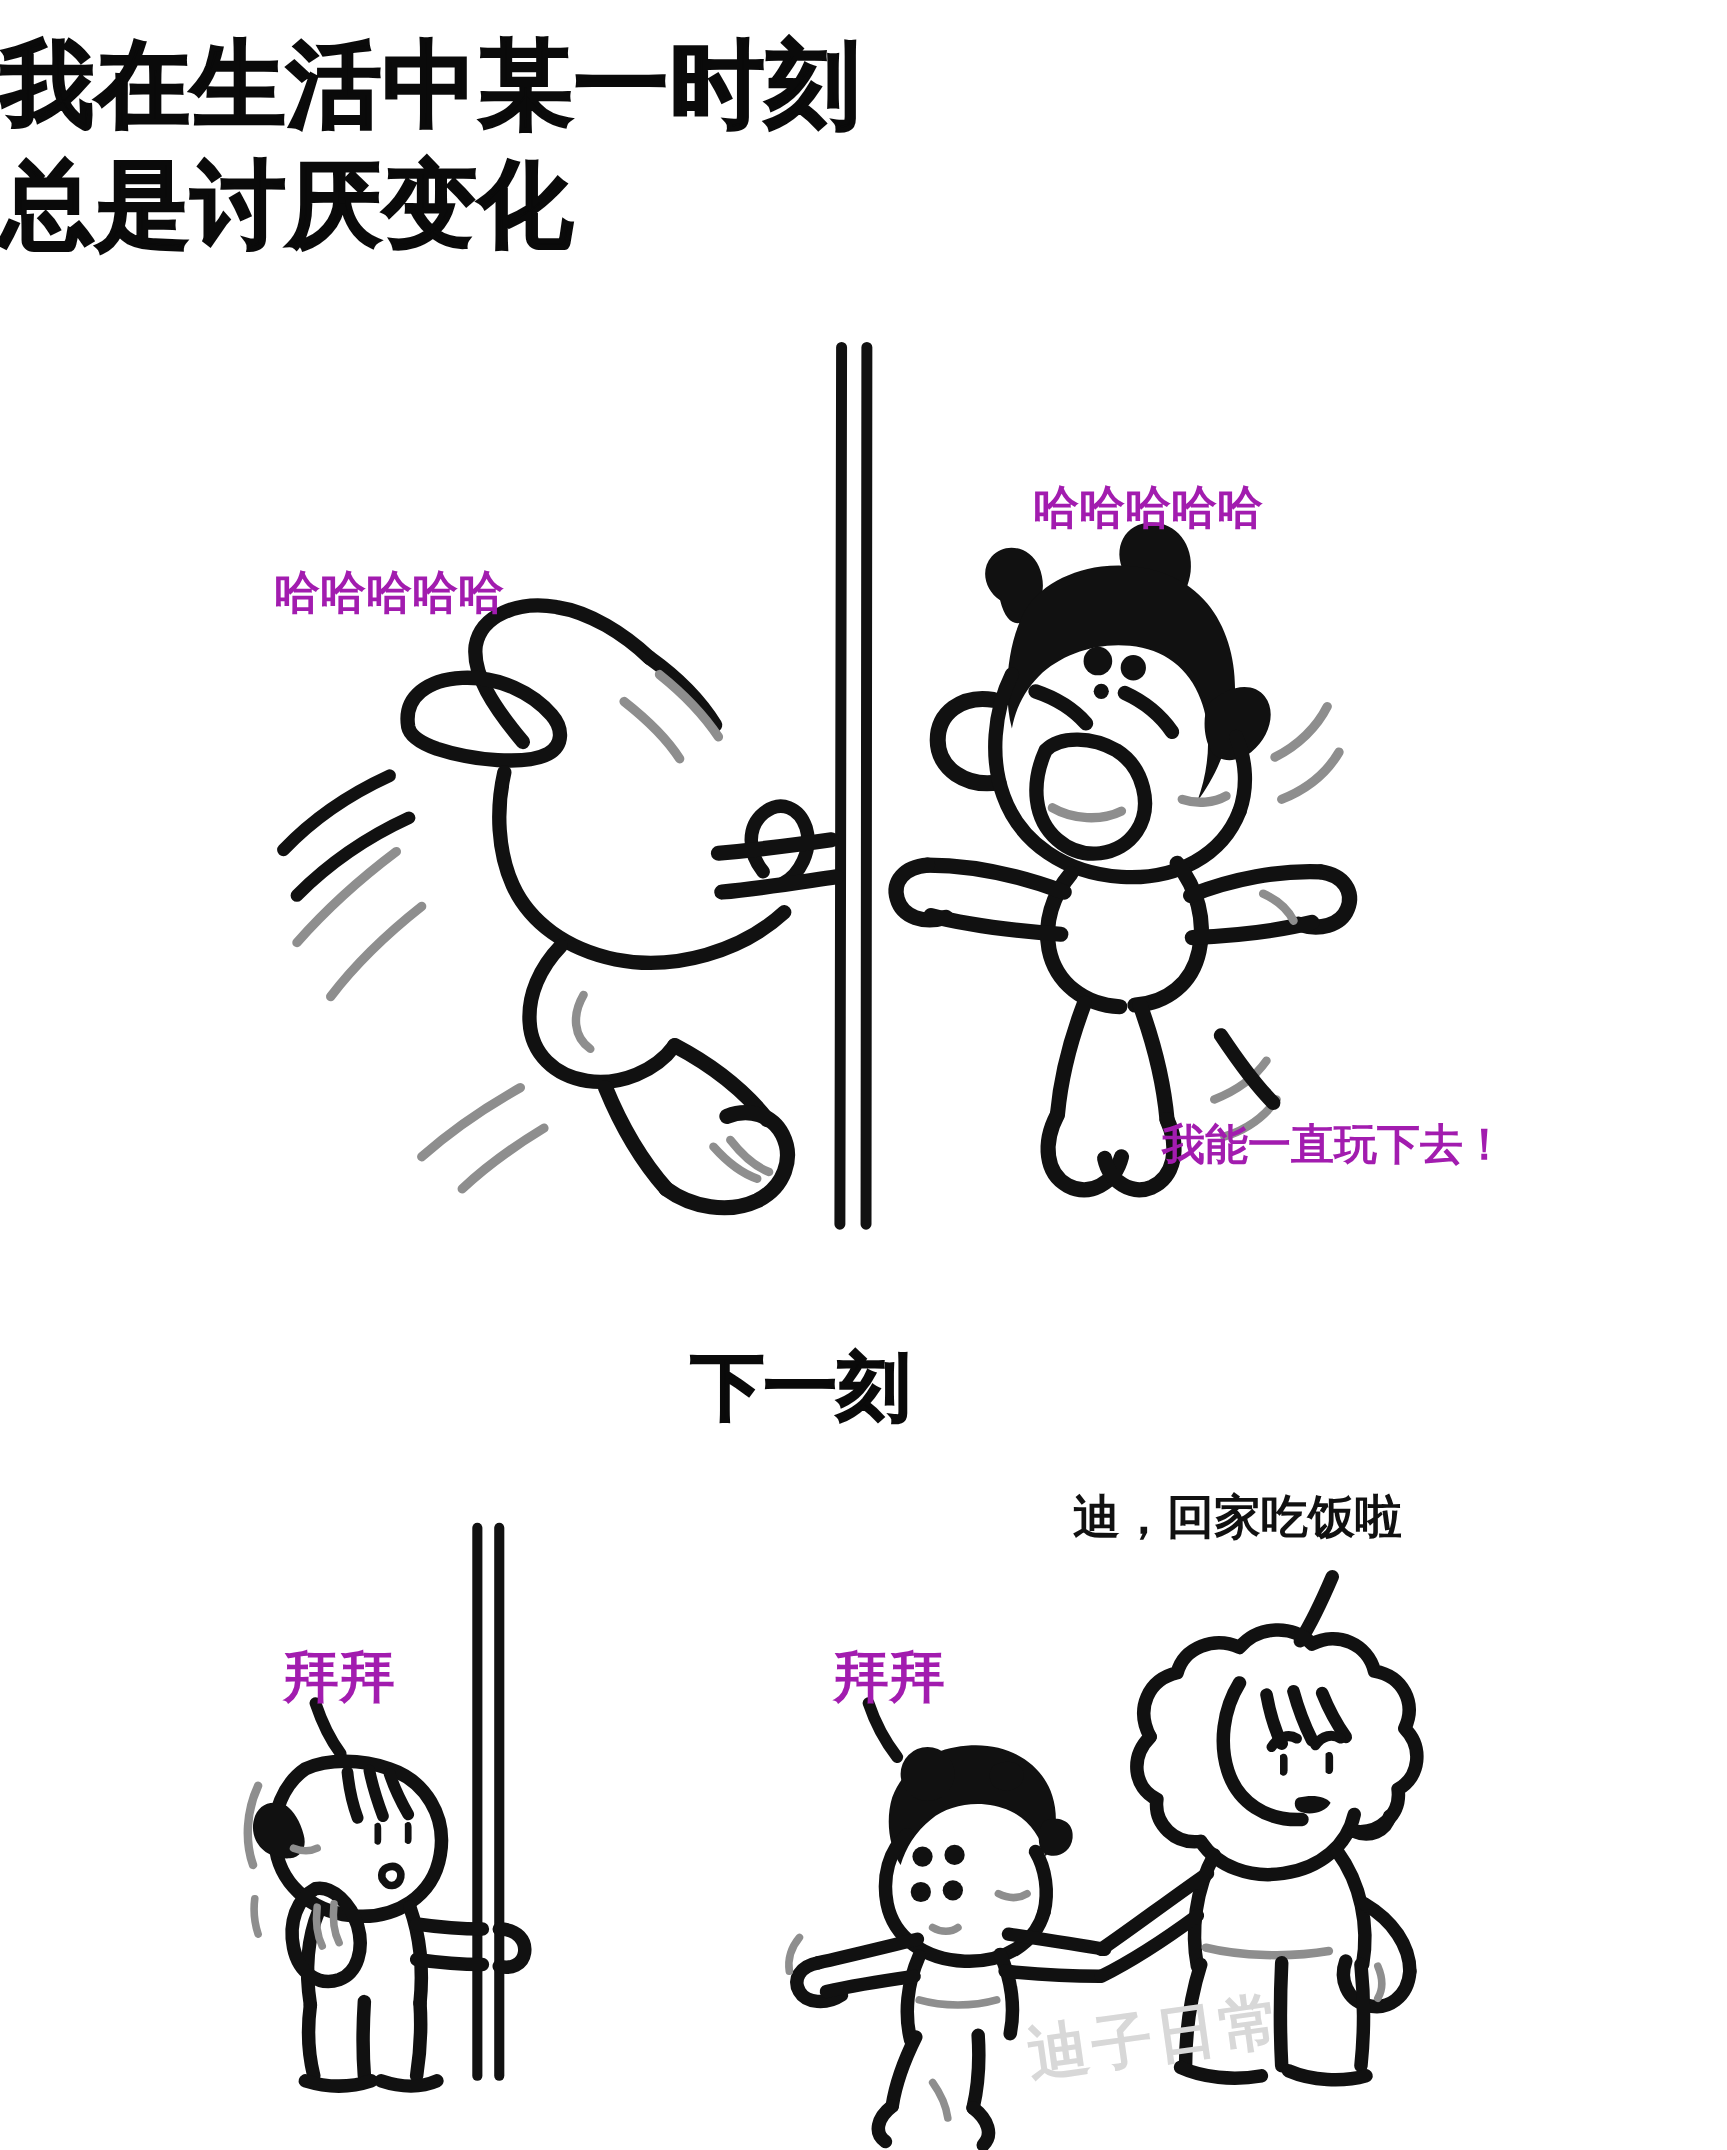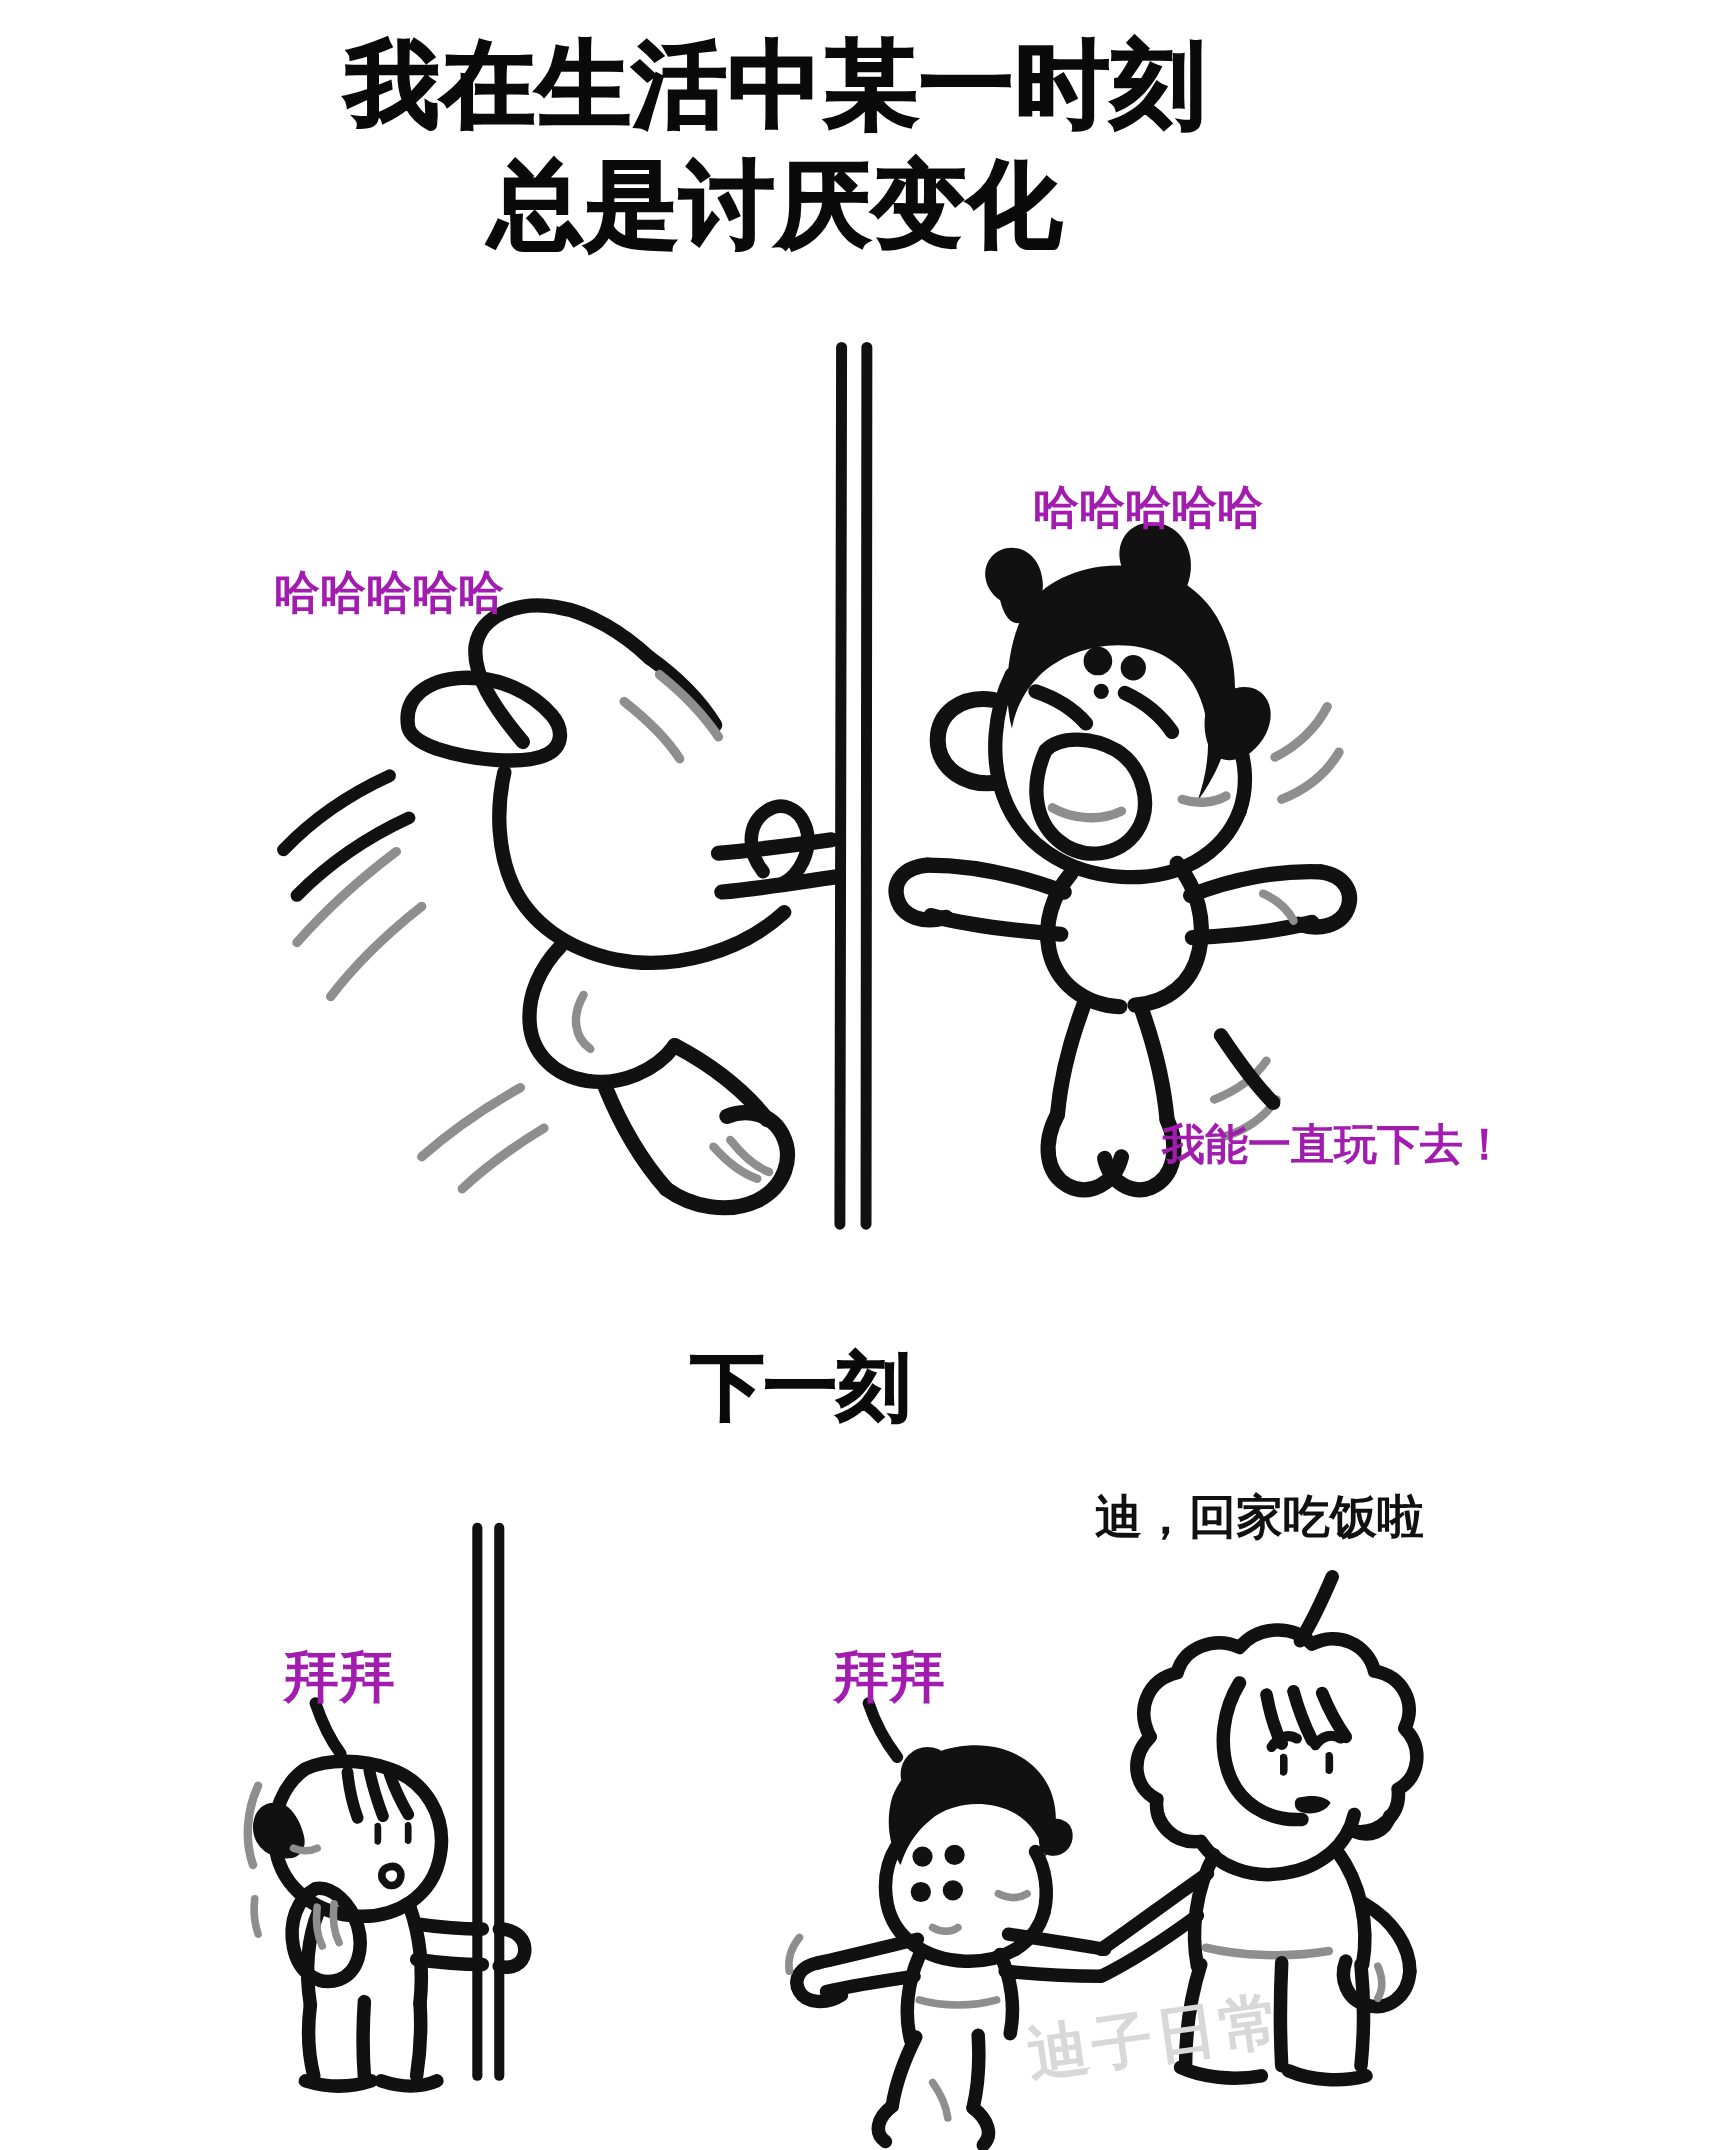--- a/index.html
+++ b/index.html
@@ -19,21 +19,21 @@
     position: absolute;
     color: #a21caf;
     white-space: nowrap;
     line-height: 1.12;
   }
   #title {
     position: absolute;
     left: 0;
     top: 25px;
     width: 1552px;
-    text-align: center;
+    text-align: left;
     font-weight: 900;
     font-size: 94px;
     letter-spacing: 1.7px;
     color: #0a0a0a;
     line-height: 1.28;
     font-family: "DejaVu Sans", "Liberation Sans", sans-serif;
     -webkit-text-stroke: 2.5px #0a0a0a;
   }
   #title .line { display:block; }
   #divider-label {
@@ -329,18 +329,18 @@
   <div class="txt laugh" style="left:1033px; top:482px;">哈哈哈哈哈</div>
 
   <div class="txt callout" style="left:1162px; top:1120px;">我能一直玩下去！</div>
 
   <div id="divider-label">下一刻</div>
 
   <div class="txt bye" style="left:283px; top:1646px;">拜拜</div>
 
   <div class="txt bye" style="left:833px; top:1646px;">拜拜</div>
 
-  <div class="txt speech" style="left:1095px; top:1491px;">迪，回家吃饭啦</div>
+  <div class="txt speech" style="left:1073px; top:1491px;">迪，回家吃饭啦</div>
 
   <div id="watermark">迪子日常</div>
 
 </div>
 
 
 </body></html>

